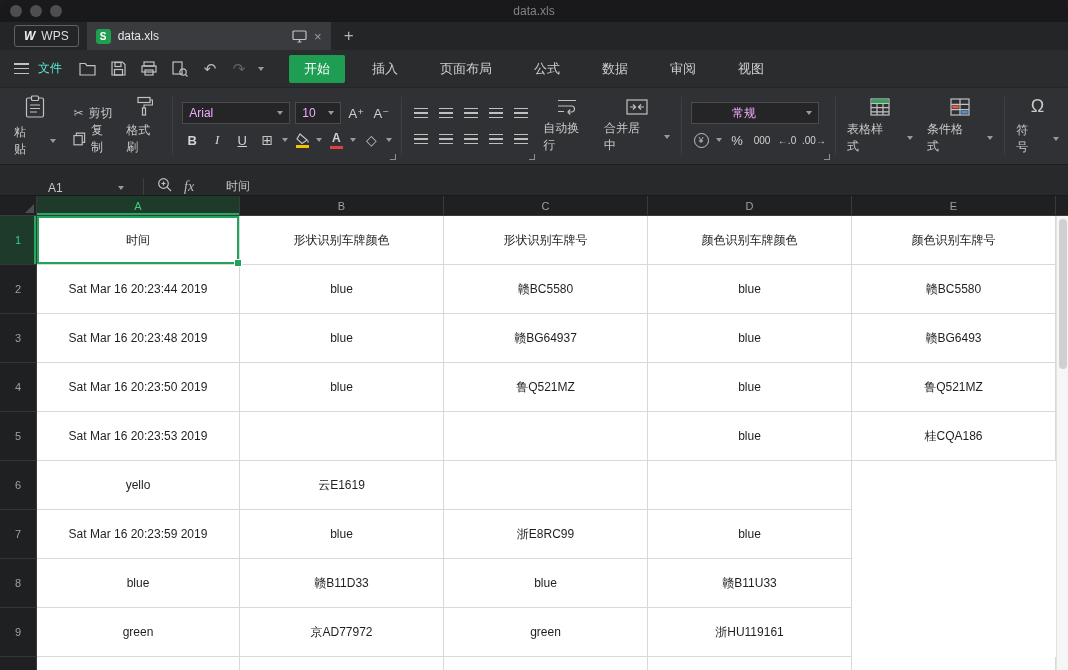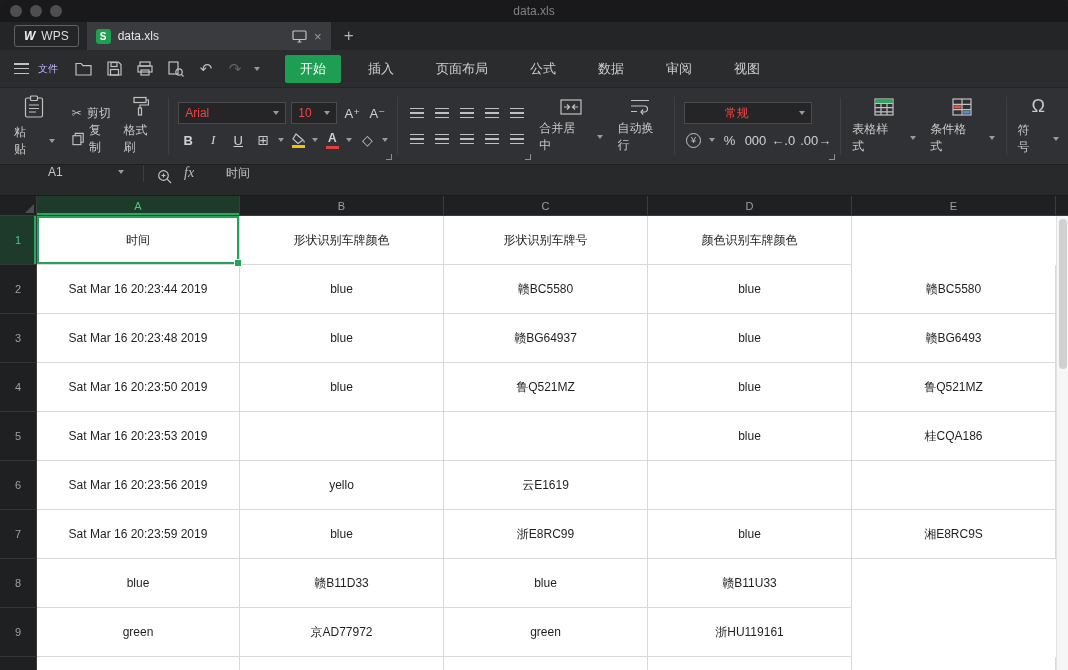--- a/index.html
+++ b/index.html
@@ -30,21 +30,21 @@
             align-items:center; justify-content:center; }
   .tab-spacer { flex:1; }
   .tab-glyph { color:#9c9c9e; font-size:13px; display:flex; align-items:center; }
   .new-tab { color:#b4b4b6; font-size:17px; margin-left:13px; }
 
   
   .menubar { height:38px; background:#2b2c2e; display:flex; align-items:center;
              padding-left:14px; gap:9px; border-bottom:1px solid #242527; }
   .hamburger { width:15px; height:11px; background:
       repeating-linear-gradient(to bottom,#c2c2c2 0 1.5px,transparent 1.5px 4.8px); }
-  .file-menu { color:#c4b5fd; font-size:10px; margin-right:5px; }
+  .file-menu { color:#5eead4; font-size:12px; margin-right:5px; }
   .mb-icon { width:22px; height:22px; display:flex; align-items:center;
              justify-content:center; }
   .mb-glyph { color:#bdbdbd; font-size:15px; width:20px; text-align:center; }
   .mb-glyph.dim { color:#646466; }
   .caret { width:0; height:0; border-left:3.5px solid transparent;
            border-right:3.5px solid transparent; border-top:4px solid #9a9a9c;
            display:inline-block; }
   .ribbon-tabs { display:flex; align-items:center; gap:12px; margin-left:16px; }
   .rtab { padding:5px 15px; color:#cfcfcf; font-size:13px; border-radius:2px; }
   .rtab.active { background:#1e9e53; color:#ffffff; }
@@ -59,47 +59,47 @@
   .r1,.r2 { display:flex; align-items:center; gap:5px; }
   .big-btn { display:flex; flex-direction:column; align-items:center;
              justify-content:center; gap:5px; color:#c9c9c9; font-size:12px;
              padding:0 7px; }
   .lbl-row { display:flex; align-items:center; gap:14px; }
   .mini { display:flex; align-items:center; gap:5px; color:#c9c9c9;
           font-size:12px; height:20px; }
   .mini .glyph { color:#bdbdbd; font-size:12px; }
   .combo { background:#252527; border:1px solid #4a4b4d; height:22px;
            display:flex; align-items:center; justify-content:space-between;
-           padding:0 6px; color:#ef4444; font-size:12px; }
+           padding:0 6px; color:#f0abfc; font-size:12px; }
   .font-name { width:108px; }
   .font-size { width:46px; }
   .num-fmt { width:128px;padding-left:40px; }
   .tbtn { min-width:20px; height:20px; display:flex; align-items:center;
           justify-content:center; color:#d2d2d2; font-size:13px; }
   .tbtn.b { font-weight:bold; }
   .tbtn.i { font-style:italic; font-family:"Liberation Serif",serif; }
   .tbtn.u { text-decoration:underline; }
   .tbtn.glyph { font-size:14px; color:#c4c4c4; }
-  .tbtn.small { font-size:13px; letter-spacing:0; }
+  .tbtn.small { font-size:10px; letter-spacing:0; }
   .colorbtn { display:flex; flex-direction:column; align-items:center;
               justify-content:center; width:18px; height:20px; color:#d2d2d2;
               font-size:12px; font-weight:bold; }
   .bar { width:13px; height:3px; margin-top:1px; }
   .bar.yellow { background:#f5c400; }
   .bar.red { background:#e14040; }
   .lines { width:14px; height:11px; background:
       repeating-linear-gradient(to bottom,#bfbfbf 0 1.4px,transparent 1.4px 4.4px); }
   .dlg { position:absolute; right:1px; bottom:-1px; width:6px; height:6px;
          border-right:1.5px solid #8f8f91; border-bottom:1.5px solid #8f8f91; }
   .coin { width:15px; height:15px; border:1.2px solid #c2c2c2; border-radius:50%;
           color:#c2c2c2; font-size:9px; display:flex; align-items:center;
           justify-content:center; }
 
   
-  .fbar { height:31px; background:#28292b; display:flex; align-items:flex-start;
+  .fbar { height:31px; background:#28292b; display:flex; align-items:flex-end;
           border-bottom:1px solid #1b1b1d; color:#c6c6c6; }
   .namebox { width:134px; display:flex; align-items:center;
              justify-content:space-between; padding:0 10px 0 48px; font-size:12px; }
   .vdiv { width:1px; height:17px; background:#3e3e40; margin:0 9px; }
   .fx { font-style:italic; font-family:"Liberation Serif",serif; font-size:14px;
         margin-left:9px; color:#bdbdbd; }
   .fcontent { margin-left:32px; font-size:12px; color:#c3c3c3; }
 
   
   #grid { position:relative; height:474px; background:#ffffff; overflow:hidden;
@@ -324,36 +324,36 @@
             <span class="lines"></span>
           </span>
         <span class="tbtn">
             <span class="lines"></span>
           </span>
       </div>
       <span class="dlg"></span>
     </div>
 
     <div class="big-btn">
+      <svg width="20" height="17" viewBox="0 0 20 17">
+          <path d="M1 2.5h18M1 8h13.5a3 3 0 110 6h-3.5M1 13.5h6"></path>
+          <path d="M13.2 11.5L11 14l2.2 2.5"></path>
+        </svg>
+      <span>自动换行</span>
+    </div>
+
+    <div class="big-btn">
       <svg width="22" height="16" viewBox="0 0 22 16">
           <rect x="1" y="1" width="20" height="14"></rect>
           <path d="M4 8h5M18 8h-5M7 5.5L9.5 8 7 10.5M15 5.5L12.5 8 15 10.5"></path>
         </svg>
       <span class="lbl-row">
           <span>合并居中</span>
           <span class="caret"></span>
         </span>
-    </div>
-
-    <div class="big-btn">
-      <svg width="20" height="17" viewBox="0 0 20 17">
-          <path d="M1 2.5h18M1 8h13.5a3 3 0 110 6h-3.5M1 13.5h6"></path>
-          <path d="M13.2 11.5L11 14l2.2 2.5"></path>
-        </svg>
-      <span>自动换行</span>
     </div>
 
     <div class="sep"></div>
 
     <div class="rgroup">
       <div class="r1">
         <div class="combo num-fmt">
           <span>常规</span>
           <span class="caret"></span>
         </div>
@@ -437,20 +437,21 @@
         <div class="colh">D</div>
         <div class="colh">E</div>
         <div class="hfill"></div>
       </div>
     <div class="grow">
         <div class="rowh selh">1</div>
         <div class="cell selcell">时间</div>
         <div class="cell">形状识别车牌颜色</div>
         <div class="cell">形状识别车牌号</div>
         <div class="cell">颜色识别车牌颜色</div>
+        <div class="cell">颜色识别车牌号</div>
       </div>
       <div class="grow">
         <div class="rowh">2</div>
         <div class="cell">Sat Mar 16 20:23:44 2019</div>
         <div class="cell">blue</div>
         <div class="cell">赣BC5580</div>
         <div class="cell">blue</div>
         <div class="cell">赣BC5580</div>
       </div>
       <div class="grow">
@@ -472,33 +473,31 @@
       <div class="grow">
         <div class="rowh">5</div>
         <div class="cell">Sat Mar 16 20:23:53 2019</div>
         <div class="cell"></div>
         <div class="cell"></div>
         <div class="cell">blue</div>
         <div class="cell">桂CQA186</div>
       </div>
       <div class="grow">
         <div class="rowh">6</div>
-        <div class="cell">Sat Mar 16 20:23:56 2019</div>
         <div class="cell">yello</div>
         <div class="cell">云E1619</div>
         <div class="cell"></div>
         <div class="cell"></div>
       </div>
       <div class="grow">
         <div class="rowh">7</div>
         <div class="cell">Sat Mar 16 20:23:59 2019</div>
         <div class="cell">blue</div>
         <div class="cell">浙E8RC99</div>
         <div class="cell">blue</div>
-        <div class="cell">湘E8RC9S</div>
       </div>
       <div class="grow">
         <div class="rowh">8</div>
         <div class="cell">blue</div>
         <div class="cell">赣B11D33</div>
         <div class="cell">blue</div>
         <div class="cell">赣B11U33</div>
       </div>
       <div class="grow">
         <div class="rowh">9</div>

